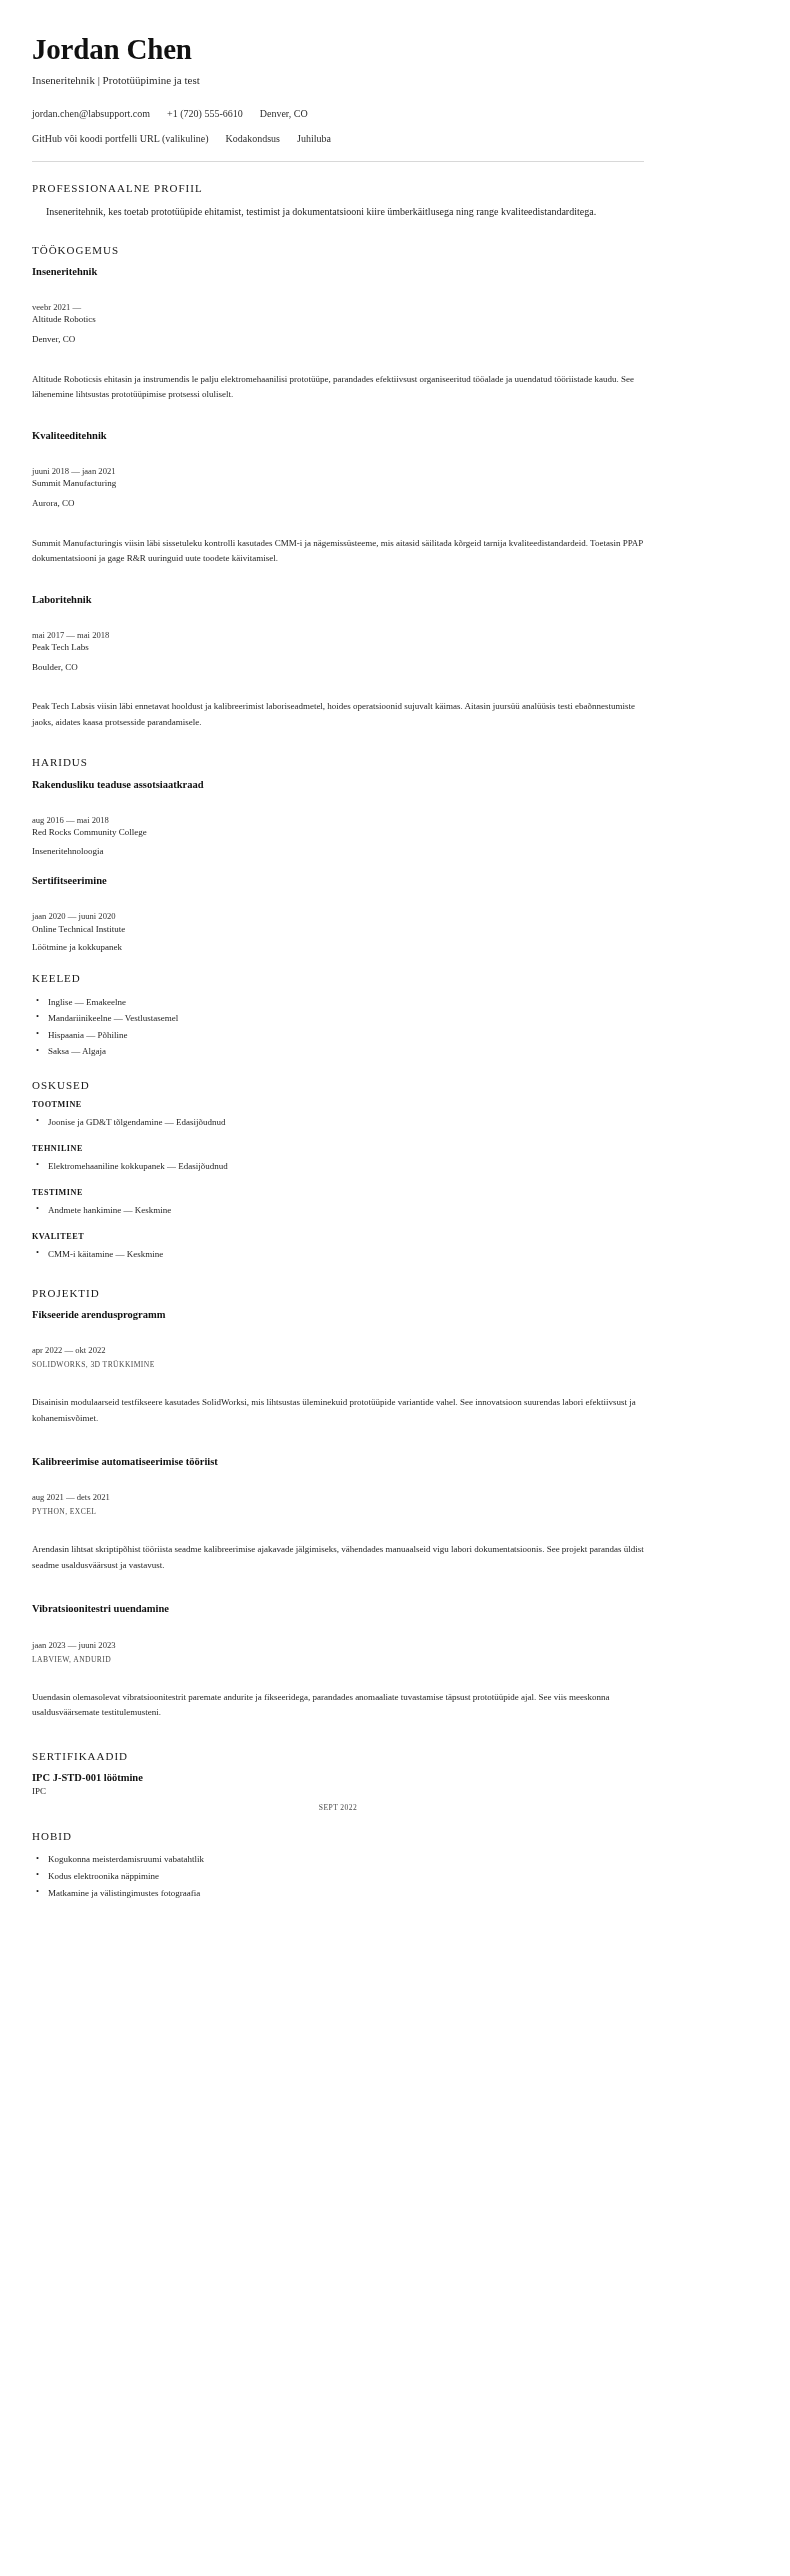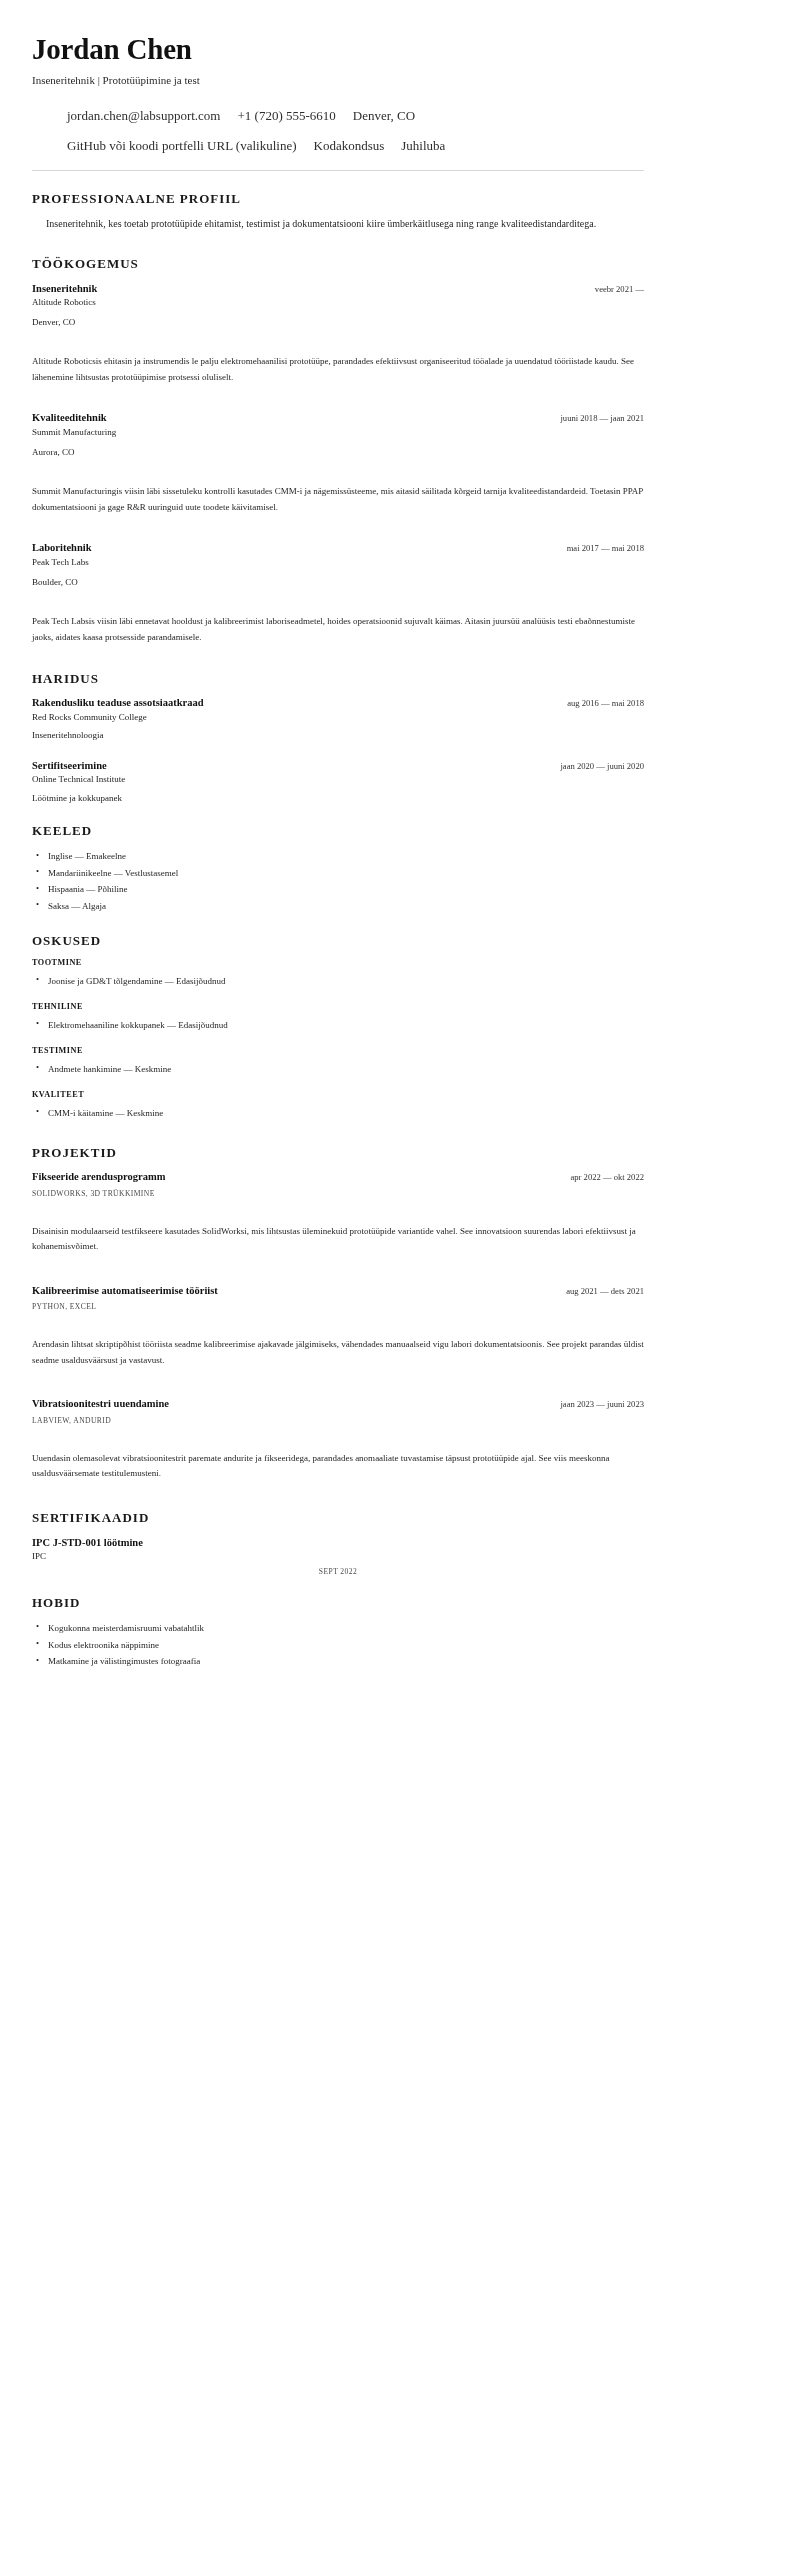--- a/index.html
+++ b/index.html
@@ -30,66 +30,66 @@
     color: #111111;
   }
   .headline {
     font-size: 11px;
     font-weight: 400;
     color: #2b2b2b;
     margin: 0 0 20px 0;
     line-height: 1.3;
   }
   .contact-row {
-    font-size: 13px;
+    font-size: 10px;
     color: #2e2e2e;
     line-height: 1.45;
     margin-bottom: 10.5px;
     display: flex;
     flex-wrap: wrap;
     align-items: flex-end;
-    margin-left: 35px;
   }
   .contact-row .ci {
     margin-right: 17px;
     white-space: nowrap;
   }
   .contact-row .ci:last-child { margin-right: 0; }
 
   .rule {
     border: 0;
     border-top: 0.7px solid #d8d8d8;
     margin: 14.5px 0 20px 0;
   }
 
   
   .section { margin-bottom: 2.6px; }
   .section-title {
-    font-size: 13px;
-    font-weight: 700;
+    font-size: 11px;
+    font-weight: 400;
     letter-spacing: 1px;
     text-transform: uppercase;
     color: #191919;
     margin: 0 0 9.2px 0;
   }
   .summary-text {
     font-size: 10px;
     line-height: 1.62;
     color: #1f1f1f;
     margin: 0 0 24px 14px;
     max-width: 620px;
   }
 
   
   .entry { margin-bottom: 17px; }
   .entry-head {
     display: flex;
     justify-content: space-between;
     align-items: baseline;
     gap: 24px;
+    flex-direction: column;
   }
   .entry-title {
     font-size: 10.5px;
     font-weight: 700;
     color: #111111;
     line-height: 1.25;
     margin: 0;
   }
   .entry-dates {
     font-size: 8.6px;

